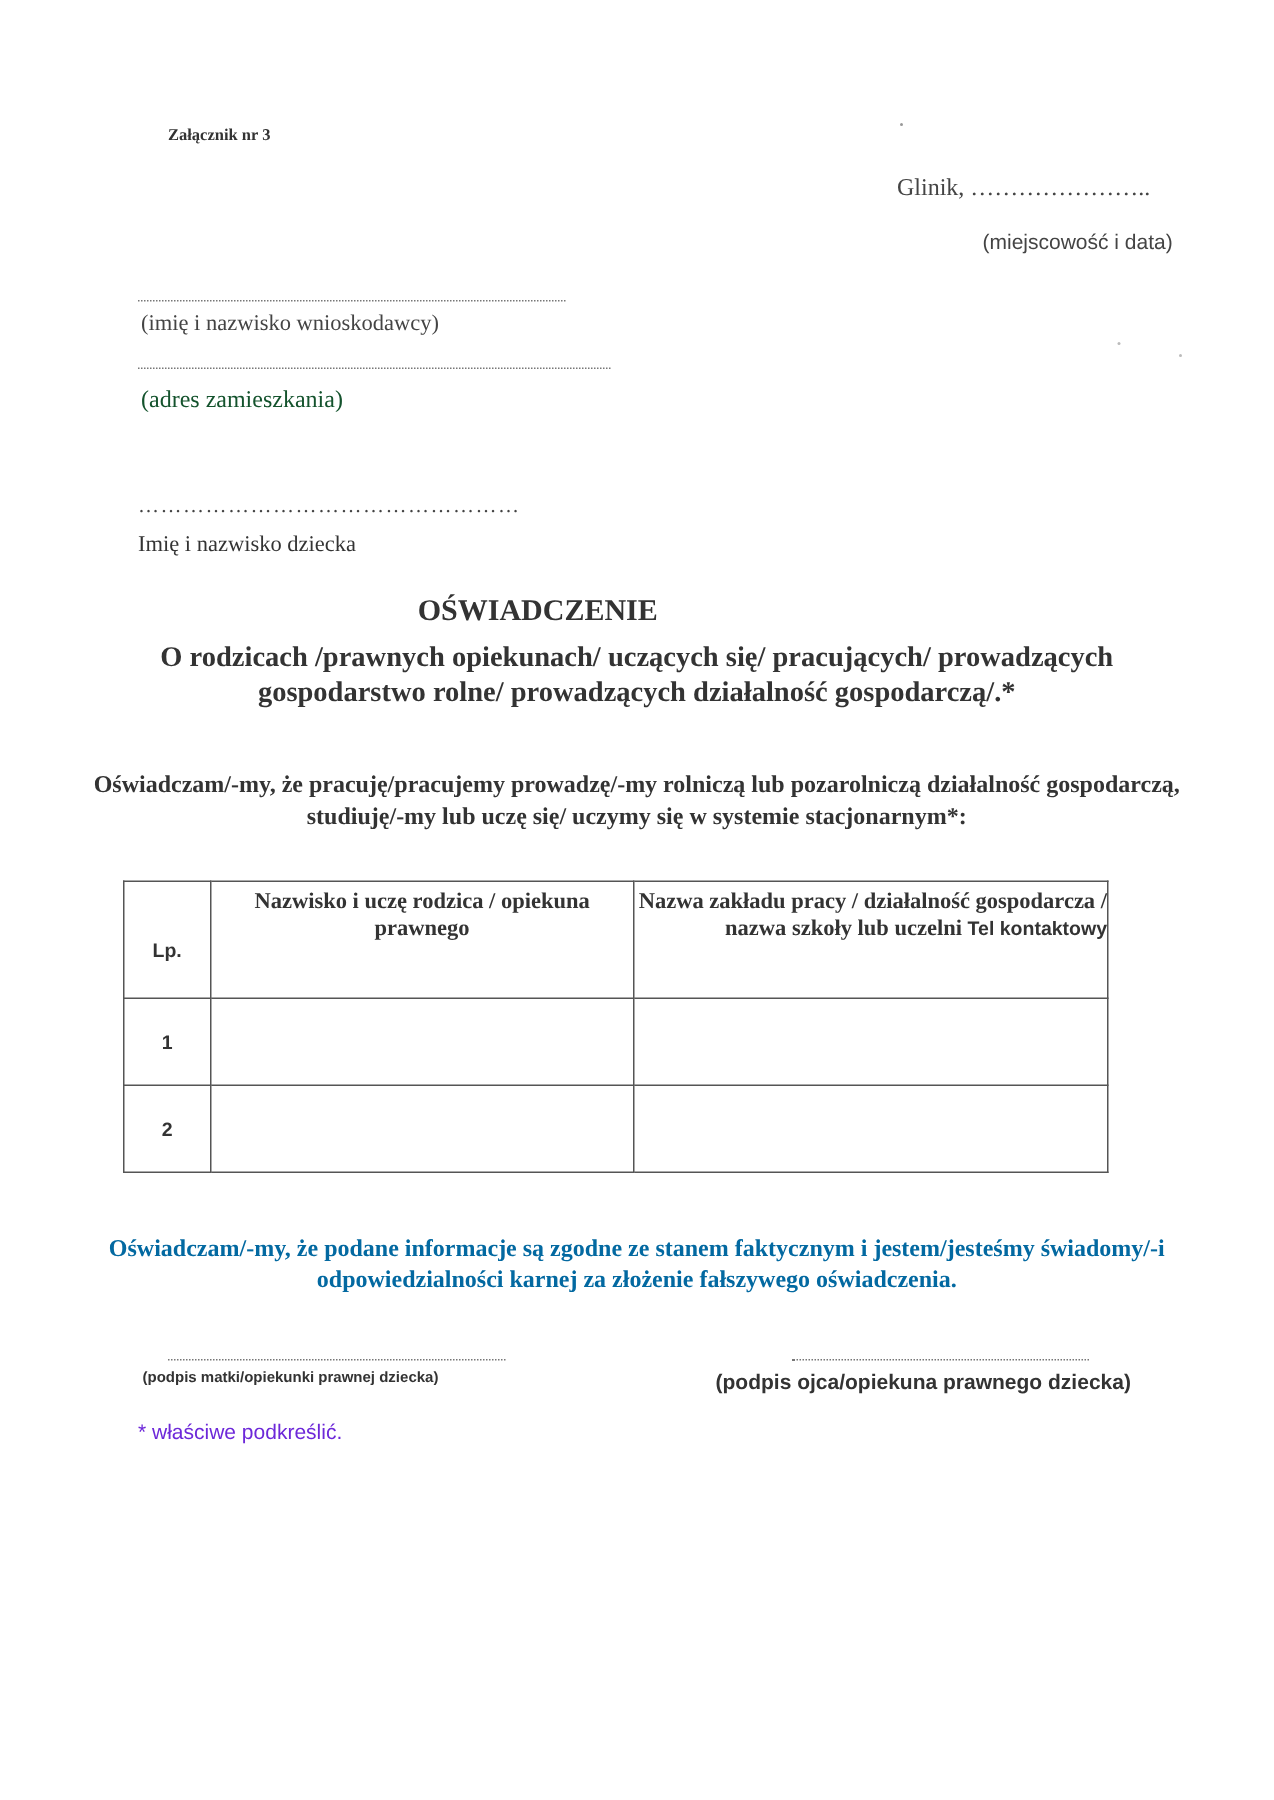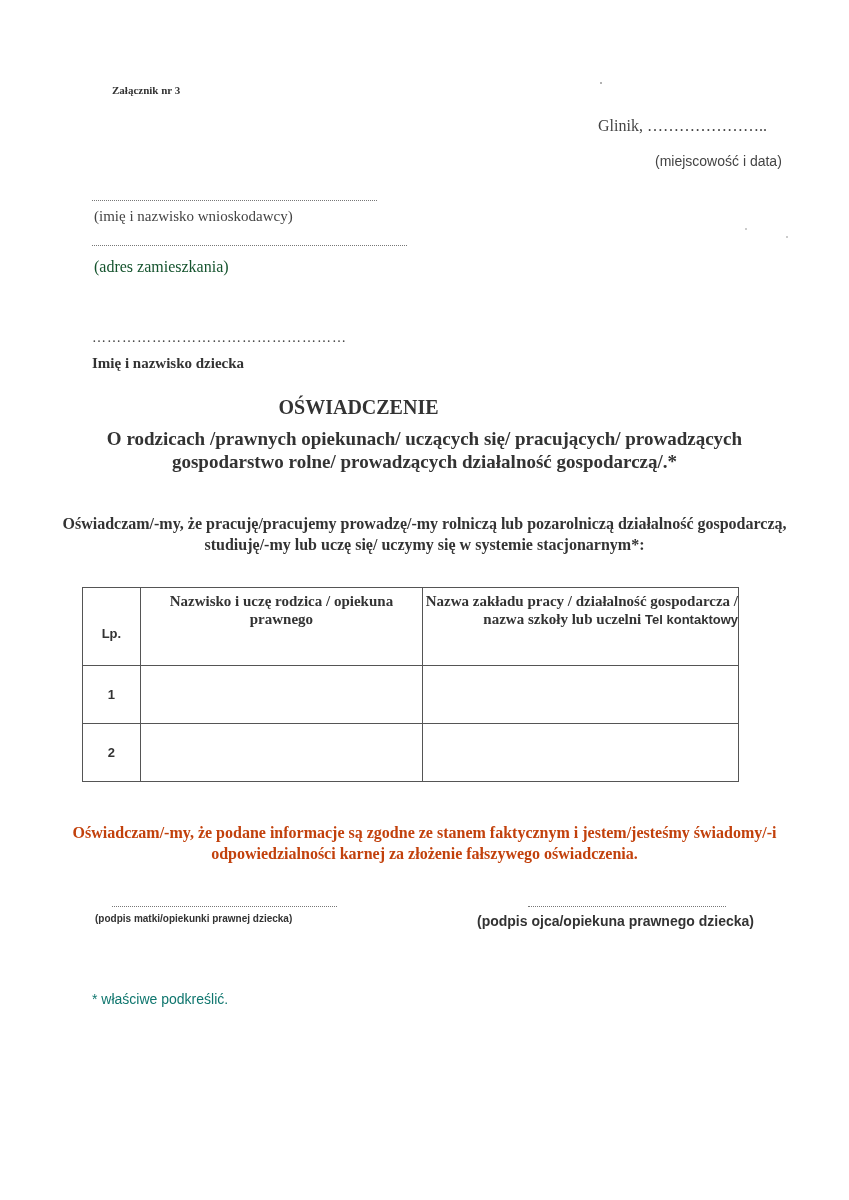--- a/index.html
+++ b/index.html
@@ -12,21 +12,21 @@
     #attachment { left: 92px; top: 84px; font-size: 11px; font-weight: bold; color: #333; margin-left: 20px; }
     #place-date { left: 598px; top: 117px; font-size: 16px; color: #444; white-space: nowrap; }
     #place-date-label { left: 655px; top: 153px; font-size: 14px; color: #444; font-family: "Liberation Sans", sans-serif; }
 
     .dotline { border-bottom: 1px dotted #777; height: 0; }
     #applicant-line { left: 92px; top: 200px; width: 285px; }
     #applicant-label { left: 94px; top: 208px; font-size: 15px; color: #444; }
     #address-line { left: 92px; top: 245px; width: 315px; }
     #address-label { left: 94px; top: 258px; font-size: 16px; color: #14532d; }
     #child-line { left: 92px; top: 330px; font-size: 14px; color: #444; letter-spacing: 1px; }
-    #child-label { left: 92px; top: 355px; font-size: 15px; font-weight: bold; color: #333; }
+    #child-label { left: 92px; top: 355px; font-size: 15px; font-weight: normal; color: #333; }
 
     #title { left: 0; width: 717px; top: 396px; font-size: 20px; font-weight: bold; color: #333; text-align: center; }
     #subtitle { left: 60px; width: 729px; top: 427px; font-size: 19px; font-weight: bold; color: #333; text-align: center; line-height: 23px; }
 
     #declaration1 { left: 60px; width: 729px; top: 513px; font-size: 16px; font-weight: bold; color: #333; text-align: center; line-height: 21px; }
 
     #table {
       left: 82px; top: 587px; width: 657px;
       border-collapse: collapse; border: 1.5px solid #555;
     }
@@ -36,28 +36,28 @@
     .col-name { width: 282px; }
     .col-work { width: 316px; }
     .hdr-row { height: 78px; }
     .data-row { height: 58px; }
     .lp-hdr { font-family: "Liberation Sans", sans-serif; font-size: 13px; font-weight: bold; text-align: center; padding-top: 14px !important; }
     .name-hdr { font-size: 15px; text-align: center; vertical-align: top !important; padding-top: 4px !important; line-height: 18px; }
     .work-hdr { font-size: 15px; text-align: right; vertical-align: top !important; padding-top: 4px !important; line-height: 18px; }
     .tel { font-family: "Liberation Sans", sans-serif; font-size: 13px; }
     .lp-cell { font-family: "Liberation Sans", sans-serif; font-size: 13px; font-weight: bold; text-align: center; color: #333; }
 
-    #declaration2 { left: 60px; width: 729px; top: 822px; font-size: 16px; font-weight: bold; color: #c2410c; text-align: center; line-height: 21px; }
+    #declaration2 { left: 60px; width: 729px; top: 822px; font-size: 16px; font-weight: bold; color: #0369a1; text-align: center; line-height: 21px; }
 
     #sig-mother-line { left: 112px; top: 906px; width: 225px; }
     #sig-mother-label { left: 95px; top: 913px; font-size: 10px; font-weight: bold; color: #333; font-family: "Liberation Sans", sans-serif; }
     #sig-father-line { left: 528px; top: 906px; width: 198px; }
     #sig-father-label { left: 477px; top: 913px; font-size: 14px; font-weight: bold; color: #333; font-family: "Liberation Sans", sans-serif; }
 
-    #footnote { left: 92px; top: 991px; font-size: 14px; color: #0f766e; font-family: "Liberation Sans", sans-serif; }
+    #footnote { left: 92px; top: 946px; font-size: 14px; color: #6d28d9; font-family: "Liberation Sans", sans-serif; }
 
     .speck { position: absolute; width: 2px; height: 2px; background: #999; border-radius: 50%; }
   </style>
 </head>
 <body>
 
 <div class="speck" style="left:600px; top:82px;"></div>
 <div class="speck" style="left:745px; top:228px; background:#bbb;"></div>
 <div class="speck" style="left:786px; top:236px; background:#bbb;"></div>
 

